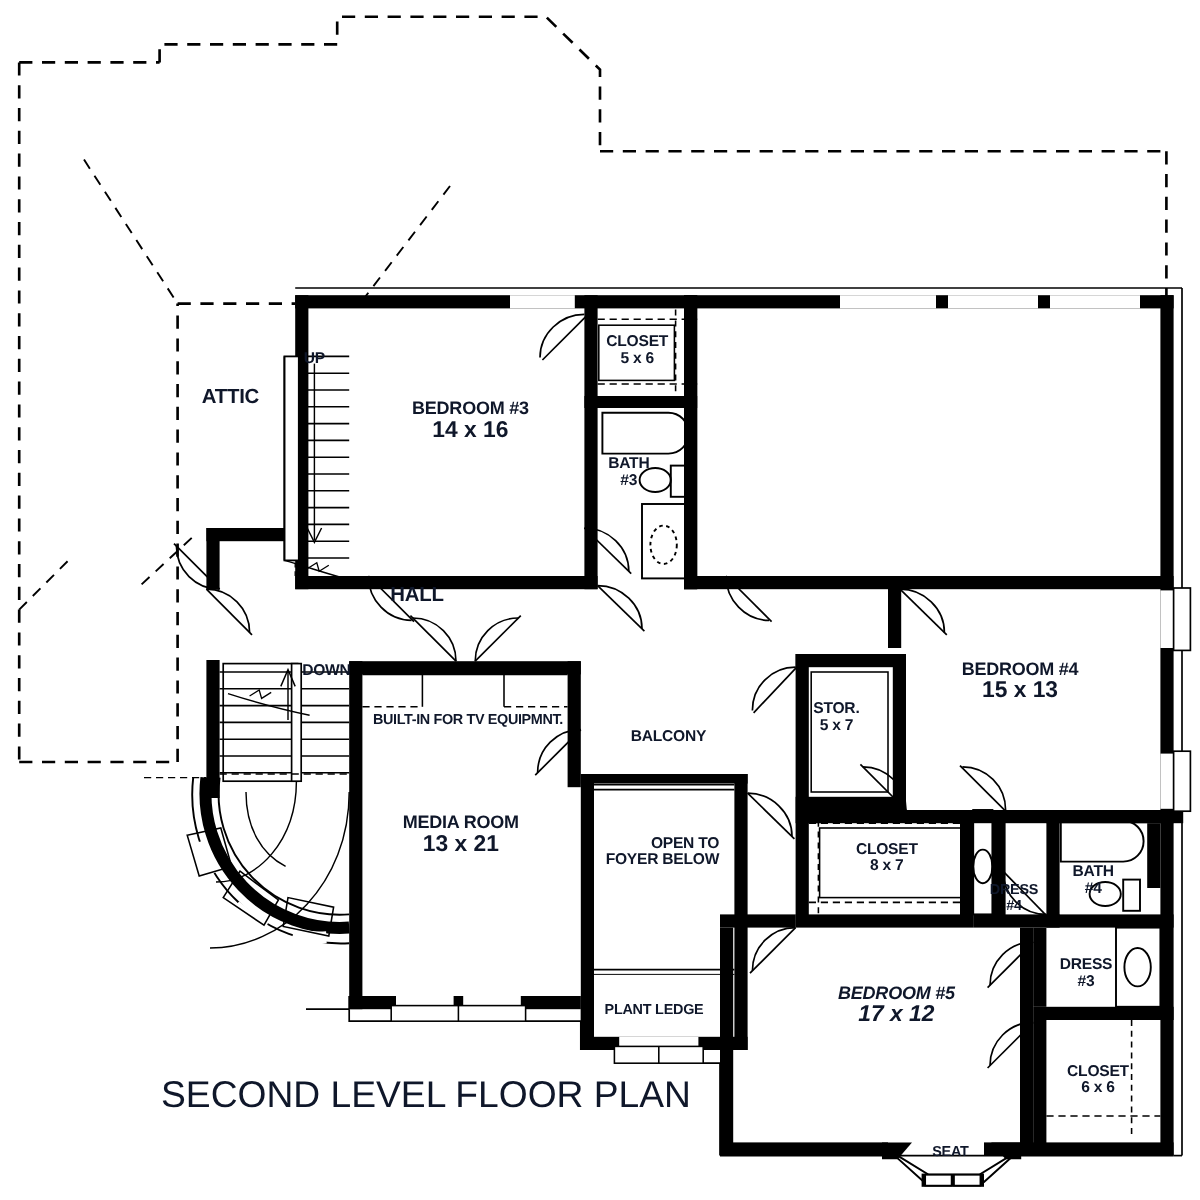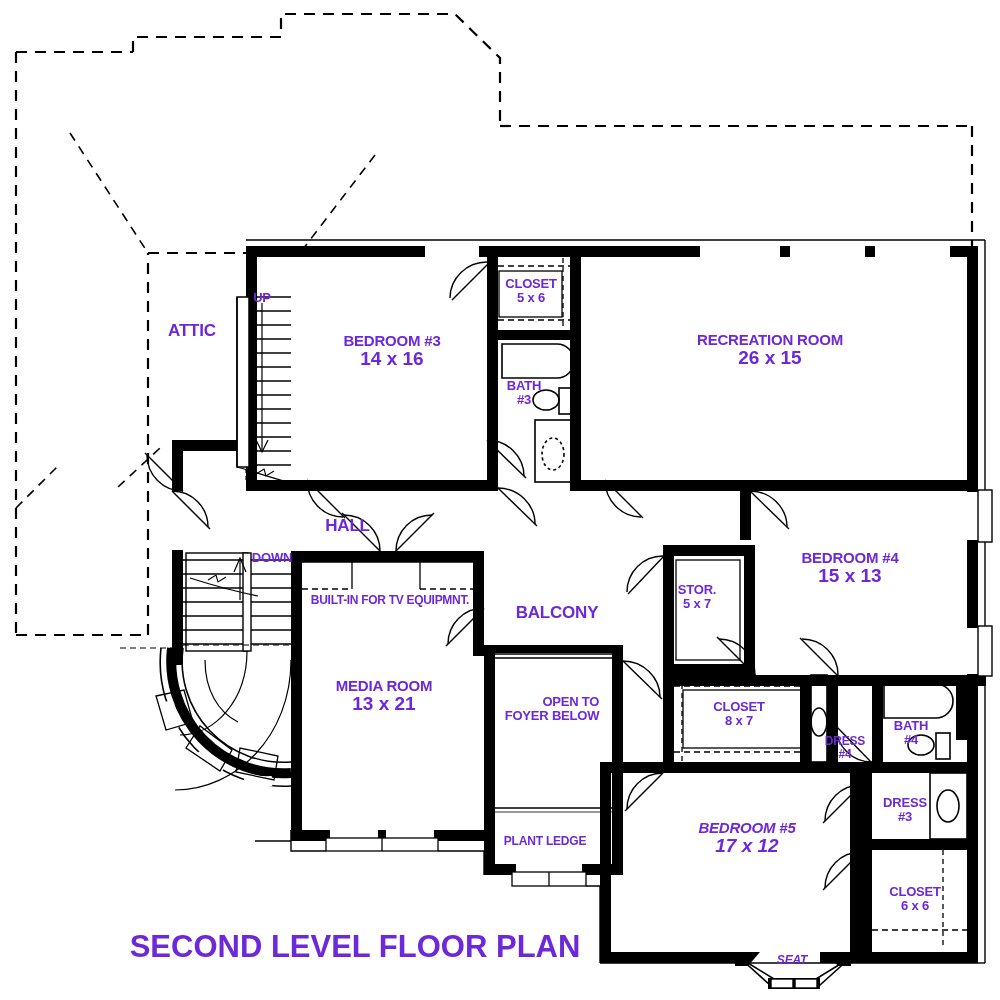--- a/index.html
+++ b/index.html
@@ -8,40 +8,40 @@
     position:relative;
     width:1000px;height:1000px;
     background:#ffffff;
     overflow:hidden;
   }
   #plan-svg{position:absolute;left:0;top:0;width:1000px;height:1000px;}
   .lbl{
     position:absolute;
     font-family:"Liberation Sans", sans-serif;
     font-weight:bold;
-    color:#6d28d9;
+    color:#0f172a;
     text-align:center;
     white-space:nowrap;
     line-height:1.05;
     letter-spacing:-0.2px;
     transform:translate(-50%,-50%);
     -webkit-font-smoothing:none;
   }
   .lbl .dim{display:block;font-weight:bold;}
   .lbl-room{font-size:15px;}
   .lbl-room .dim{font-size:19px;letter-spacing:0px;}
   .lbl-sm{font-size:13px;}
   .lbl-sm .dim{font-size:13px;}
   .lbl-xs{font-size:12px;}
   .lbl-tiny{font-size:12px;letter-spacing:-0.3px;}
   .lbl-attic{font-size:17px;text-align:right;}
   .lbl-hall{font-size:17px;}
-  .lbl-balcony{font-size:17px;}
+  .lbl-balcony{font-size:13px;}
   .lbl-updown{font-size:13px;}
-  .lbl-title{font-size:31px;letter-spacing:0px;font-weight:bold;margin-top:34px;}
+  .lbl-title{font-size:31px;letter-spacing:0px;font-weight:normal;}
 </style>
 </head>
 <body>
 
 <div id="plan-root">
 
   <svg id="plan-svg" viewBox="0 0 1000 1000">
     <g id="dashed-outline" stroke="#000" stroke-width="2.2" fill="none" stroke-dasharray="11,8">
 
       <path d="M 16,52 L 16,635"></path>
@@ -367,45 +367,41 @@
       <path d="M 291,841 L 291,851 L 326,851"></path>
       <path d="M 438,851 L 484,851 L 484,875"></path>
       <path d="M 586,886 L 600,886 L 600,963"></path>
       <path d="M 600,963 L 978,963"></path>
     </g>
   </svg>
 
   <div class="lbl lbl-attic" style="left:192px;top:331px;">ATTIC</div>
   <div class="lbl lbl-updown" style="left:262px;top:298px;">UP</div>
   <div class="lbl lbl-updown" style="left:272px;top:558px;text-align:center;">DOWN</div>
-  <div class="lbl lbl-hall" style="left:331px;top:526px;padding-left:33px;">HALL</div>
+  <div class="lbl lbl-hall" style="left:331px;top:496px;padding-left:33px;">HALL</div>
   <div class="lbl lbl-balcony" style="left:557px;top:613px;">BALCONY</div>
   <div class="lbl lbl-tiny" style="left:390px;top:600px;">BUILT-IN FOR TV EQUIPMNT.</div>
   <div class="lbl lbl-xs" style="left:545px;top:841px;">PLANT LEDGE</div>
-  <div class="lbl lbl-xs" style="left:792px;top:960px;font-style:italic;">SEAT</div>
+  <div class="lbl lbl-xs" style="left:792px;top:960px;">SEAT</div>
 
   <div class="lbl lbl-room" style="left:392px;top:351px;">
     <span>BEDROOM #3</span>
     <span class="dim">14 x 16</span>
   </div>
 
   <div class="lbl lbl-sm" style="left:531px;top:291px;">
     <span>CLOSET</span>
     <span class="dim">5 x 6</span>
   </div>
 
   <div class="lbl lbl-sm" style="left:524px;top:393px;">
     <span>BATH</span>
     <span class="dim">#3</span>
   </div>
 
-  <div class="lbl lbl-room" style="left:770px;top:350px;">
-    <span>RECREATION ROOM</span>
-    <span class="dim">26 x 15</span>
-  </div>
 
   <div class="lbl lbl-room" style="left:850px;top:568px;">
     <span>BEDROOM #4</span>
     <span class="dim">15 x 13</span>
   </div>
 
   <div class="lbl lbl-sm" style="left:697px;top:597px;">
     <span>STOR.</span>
     <span class="dim">5 x 7</span>
   </div>

